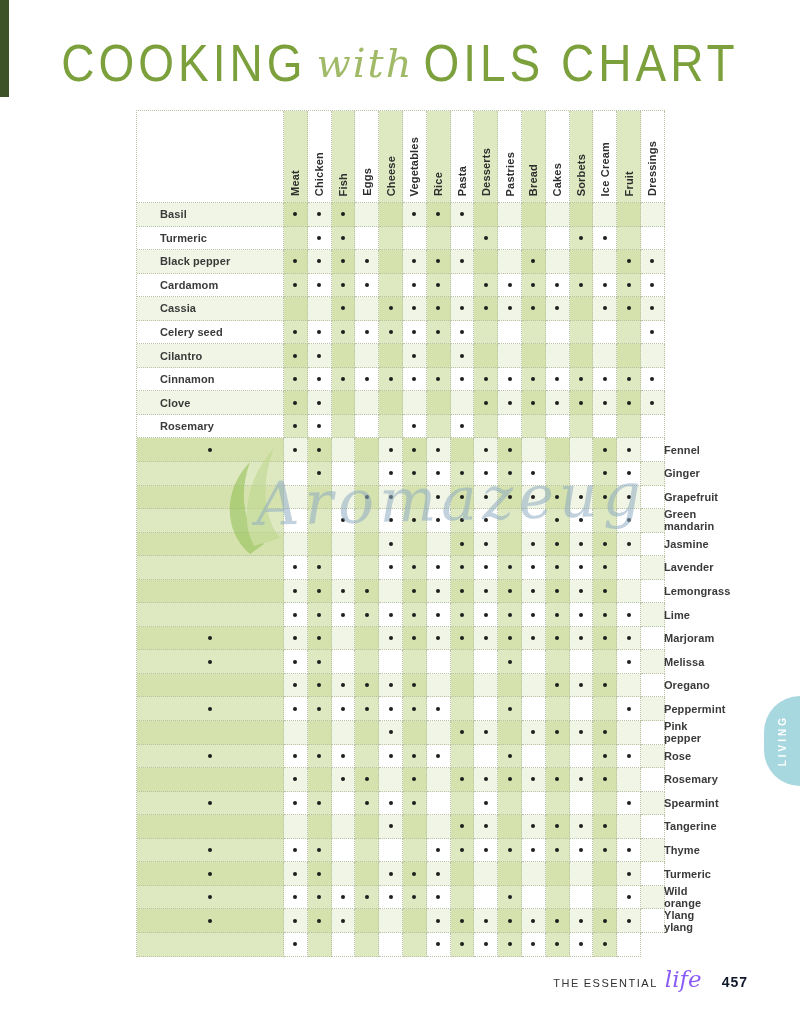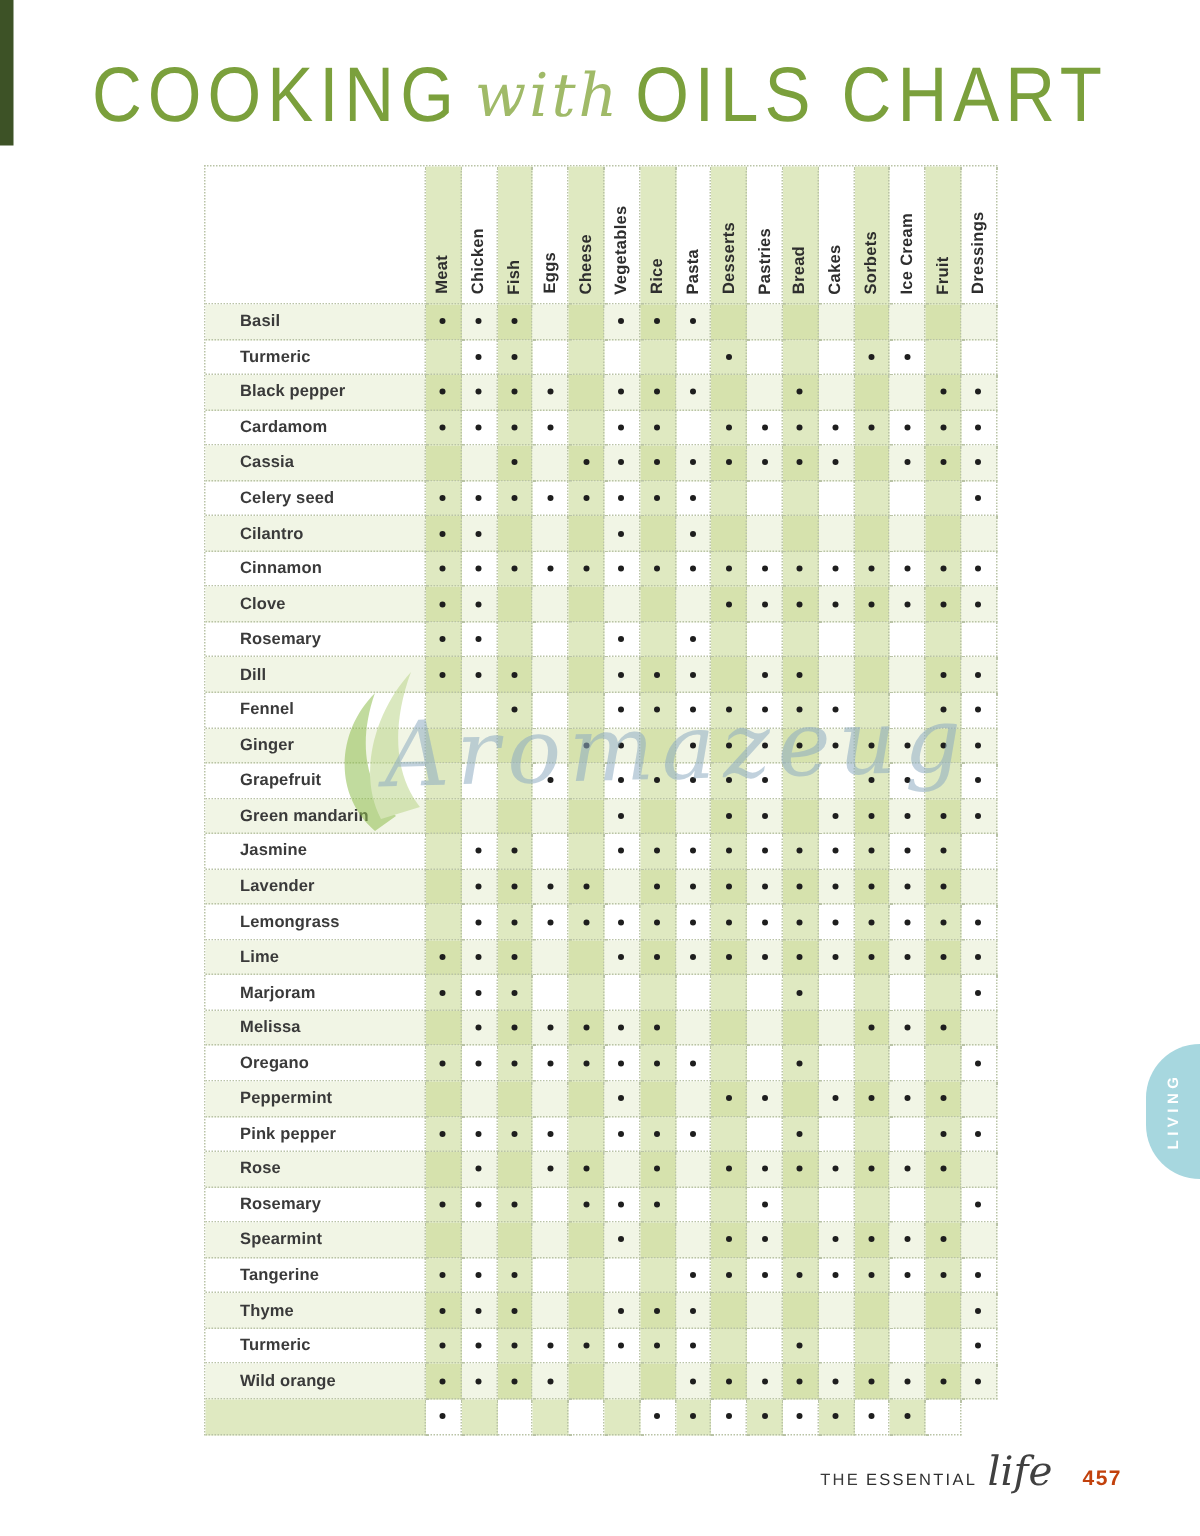--- a/index.html
+++ b/index.html
@@ -36,22 +36,22 @@
   .watermark-leaf{position:absolute;left:220px;top:446px;z-index:5;opacity:0.55;pointer-events:none;}
 
   .side-tab{position:absolute;right:0;top:696px;width:36px;height:90px;background:#a7d7df;
             border-radius:45px 0 0 45px;display:flex;align-items:center;justify-content:center;}
   .side-tab span{writing-mode:vertical-rl;transform:rotate(180deg);color:#ffffff;
                  font-size:10px;font-weight:bold;letter-spacing:3px;}
 
   .footer{position:absolute;right:52px;top:968px;display:flex;align-items:baseline;margin-left:44px;}
   .footer .brand-the{font-size:11px;letter-spacing:1.5px;color:#3a3a3a;}
   .footer .brand-essential{font-size:11px;letter-spacing:1.5px;font-weight:normal;color:#2e2e2e;margin-left:4px;}
-  .footer .script{font-size:27px;color:#404040;margin-left:7px;line-height:1;}
-  .footer .page-num{font-size:14px;font-weight:bold;color:#c2410c;letter-spacing:1px;margin-left:20px;}
+  .footer .script{font-size:23px;color:#8b5cf6;margin-left:7px;line-height:1;}
+  .footer .page-num{font-size:14px;font-weight:bold;color:#0f172a;letter-spacing:1px;margin-left:20px;}
 </style>
 </head>
 <body>
 
 <div class="corner-bar"></div>
 
 <h1 class="title"><span class="caps">COOKING</span><span class="script">with</span><span class="caps">OILS CHART</span></h1>
 
 <div class="chart" id="chart">
     <div class="cell hcell"></div>
@@ -446,21 +446,20 @@
       <span class="dot"></span>
     </div>
     <div class="cell gc"></div>
     <div class="cell"></div>
     <div class="cell gc"></div>
     <div class="cell"></div>
     <div class="cell gc"></div>
     <div class="cell"></div>
     <div class="cell gc"></div>
     <div class="cell"></div>
-    <div class="cell rlabel tr">Dill</div>
     <div class="cell gc tr">
       <span class="dot"></span>
     </div>
     <div class="cell tr">
       <span class="dot"></span>
     </div>
     <div class="cell gc tr">
       <span class="dot"></span>
     </div>
     <div class="cell tr"></div>
@@ -1225,20 +1224,21 @@
     </div>
     <div class="cell tr">
       <span class="dot"></span>
     </div>
     <div class="cell gc tr">
       <span class="dot"></span>
     </div>
     <div class="cell tr">
       <span class="dot"></span>
     </div>
+    <div class="cell rlabel">Ylang ylang</div>
     <div class="cell gc"></div>
     <div class="cell">
       <span class="dot"></span>
     </div>
     <div class="cell gc"></div>
     <div class="cell"></div>
     <div class="cell gc"></div>
     <div class="cell"></div>
     <div class="cell gc"></div>
     <div class="cell">

